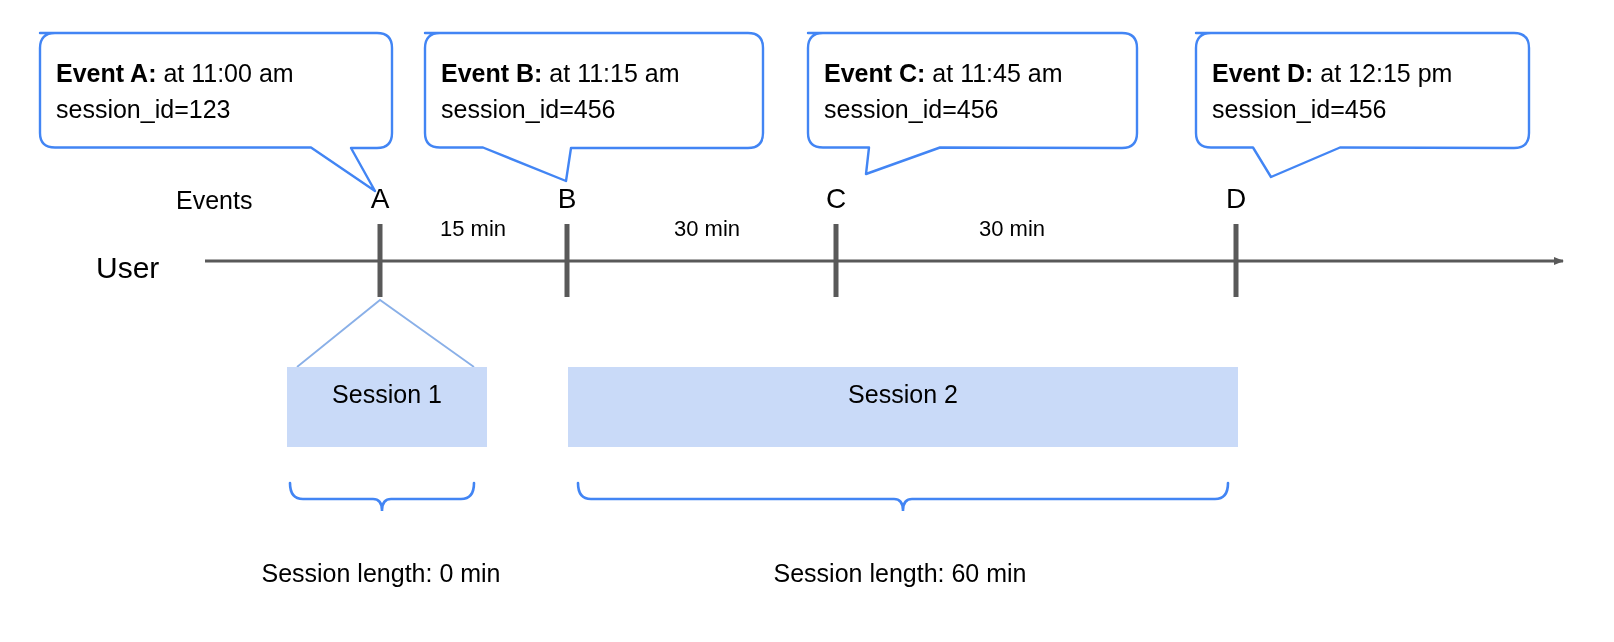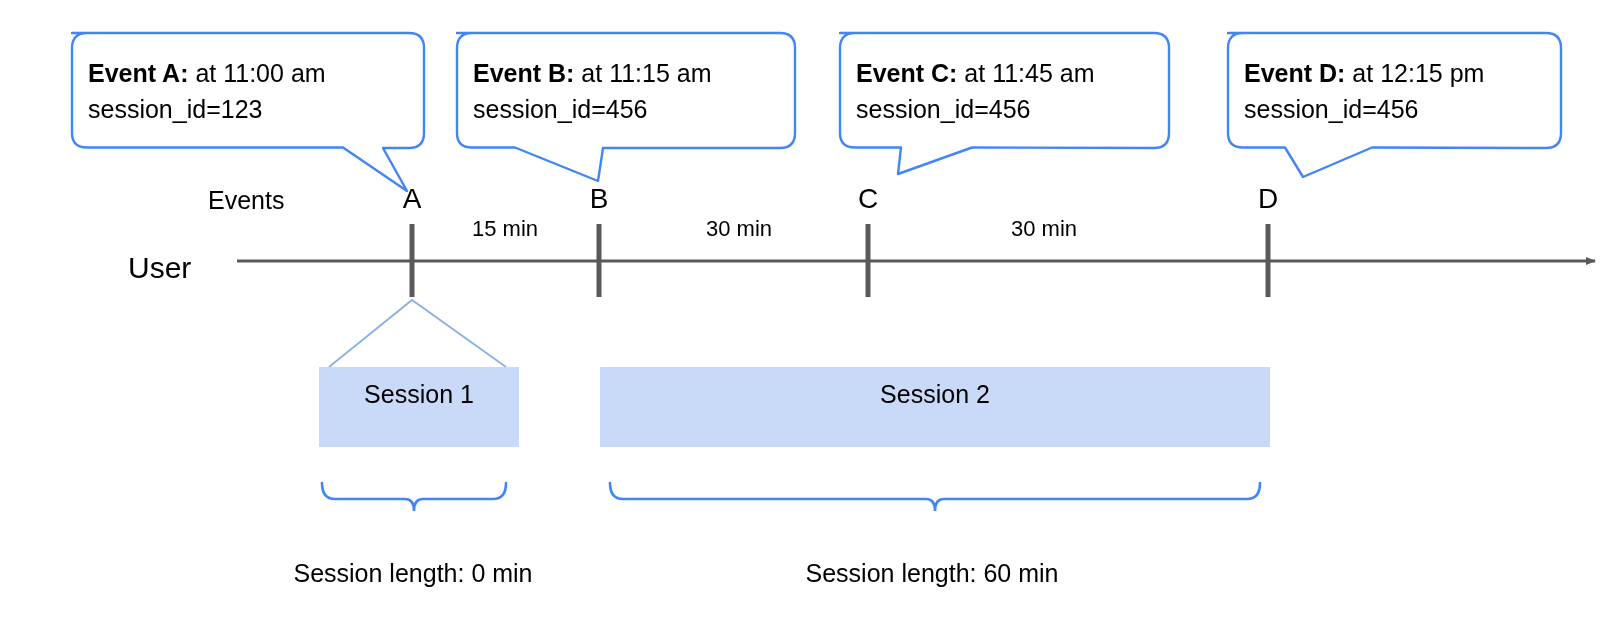--- a/index.html
+++ b/index.html
@@ -11,21 +11,20 @@
     width: 1614px;
     height: 642px;
     overflow: hidden;
     font-family: "Liberation Sans", sans-serif;
     color: #000000;
   }
   #diagram-root {
     position: relative;
     width: 1318px;
     height: 642px;
-    margin-left: 32px;
   }
   svg.diagram {
     display: block;
     width: 1614px;
     height: 642px;
   }
   text { font-family: "Liberation Sans", sans-serif; fill: #000000; }
   .callout-text { font-size: 25px; }
   .callout-text .lead { font-weight: bold; }
   .axis-name { font-size: 30px; }

